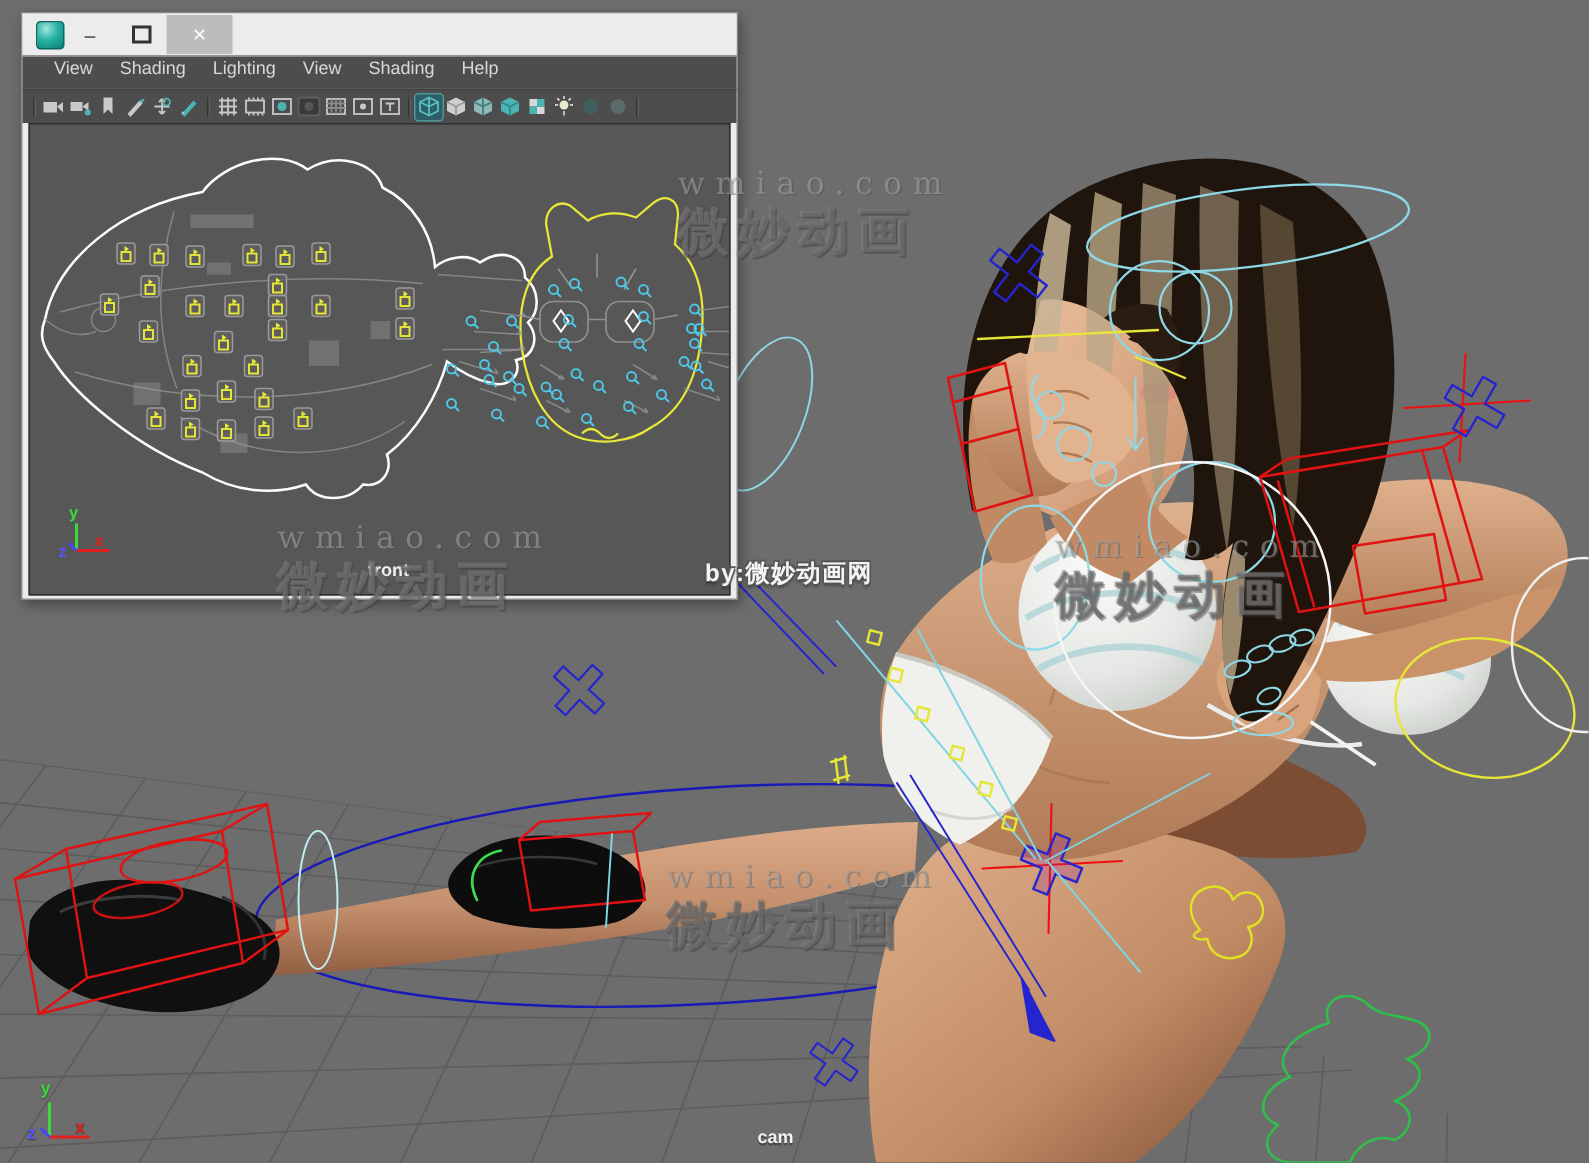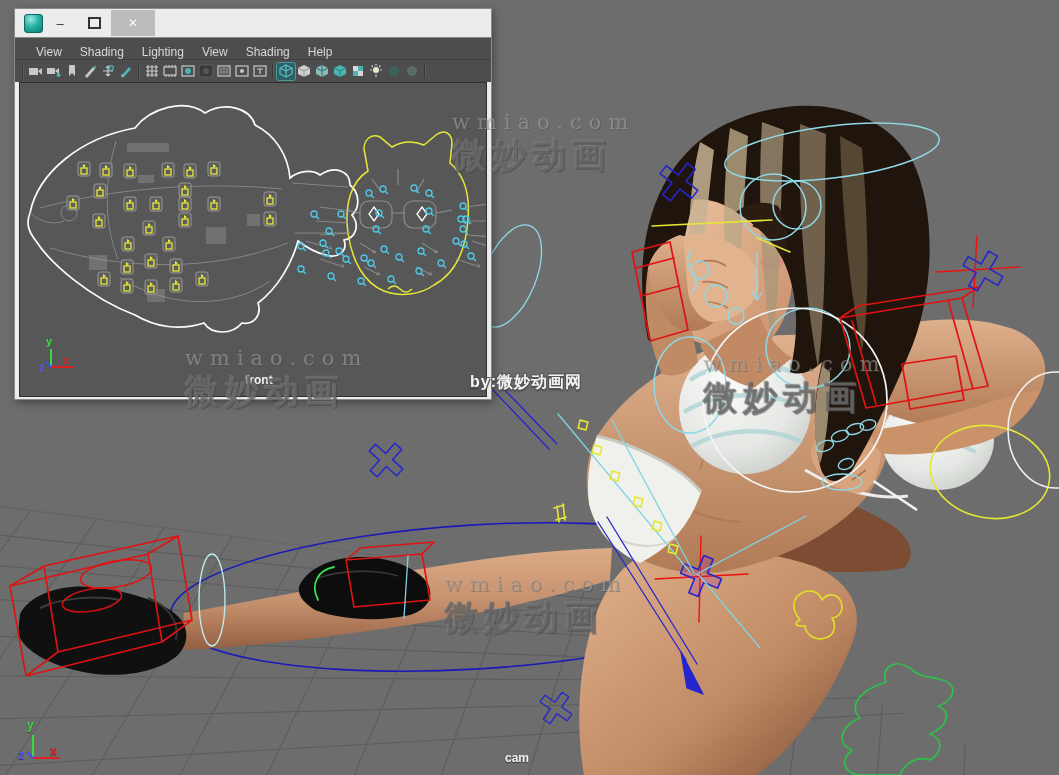--- a/index.html
+++ b/index.html
@@ -26,21 +26,21 @@
           box-shadow:2px 3px 8px rgba(0,0,0,.35);}
   #fv-title{height:28px;display:flex;align-items:center;background:#ececec;}
   #fv-appicon{width:17px;height:17px;margin-left:9px;border-radius:3px;
               background:radial-gradient(circle at 35% 25%,#9fe8df 0%,#27b3a4 45%,#0c7d74 100%);
               border:1px solid #0a6a63;}
   #fv-title .t{flex:1;text-align:center;font-size:13px;color:#1c1c1c;}
   .wbtn{width:34px;height:26px;display:flex;align-items:center;justify-content:center;
         font-size:13px;color:#333;}
   .wbtn.close{background:#bcbcbc;color:#fafafa;font-size:12px;width:44px;margin-right:1px;}
   .maxbox{width:9px;height:8px;border:2px solid #333;display:inline-block;}
-  #fv-menubar{height:21px;background:#4d4d4d;border-top:1px solid #8a8a8a;display:flex;align-items:flex-end;
+  #fv-menubar{height:21px;background:#4d4d4d;border-top:1px solid #8a8a8a;display:flex;align-items:flex-start;
               padding-left:12px;}
   .menu-item{color:#d8d8d8;font-size:12px;padding:0 9px;}
   #fv-toolbar{height:22px;background:#4d4d4d;display:flex;align-items:center;padding-left:4px;
               border-top:1px solid #404040;}
   .tbico{width:18px;height:17px;display:flex;align-items:center;justify-content:center;border-radius:2px;}
   .tbico.hl{background:#2e5f66;outline:1px solid #4a9a9a;}
   .tbsep{width:1px;height:13px;background:#353535;margin:0 3px;border-right:1px solid #5e5e5e;}
   #fv-viewport{position:relative;height:313px;background:#575757;border:1px solid #2e2e2e;
                margin:0 4px 4px 4px;overflow:hidden;}
   #fv-front-label{position:absolute;left:0;right:0;bottom:9px;text-align:center;color:#f0f0f0;

